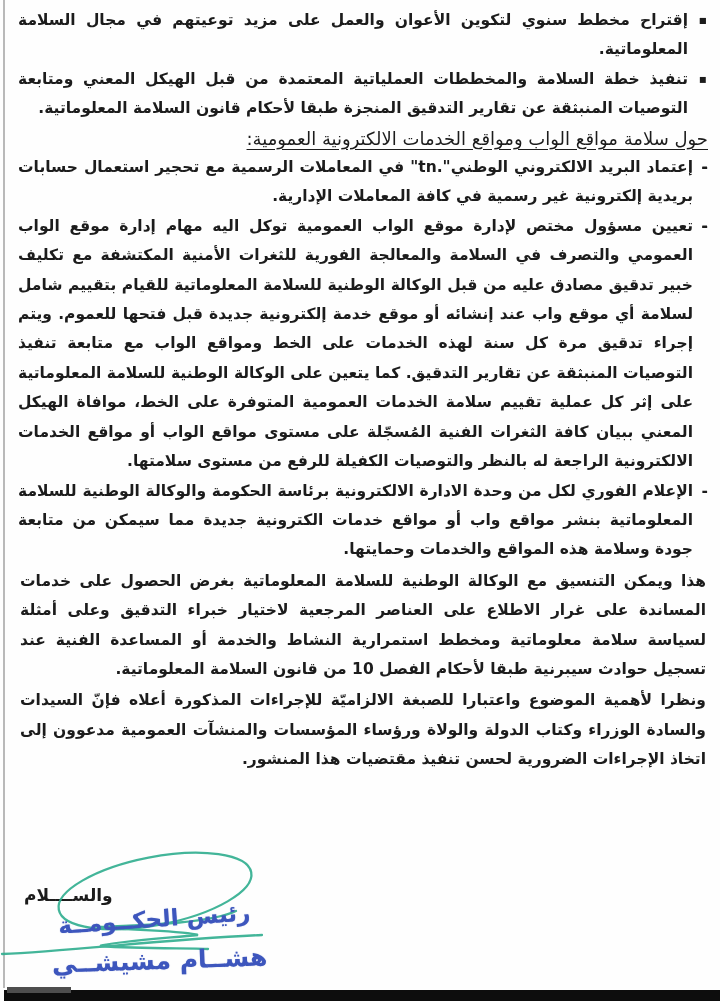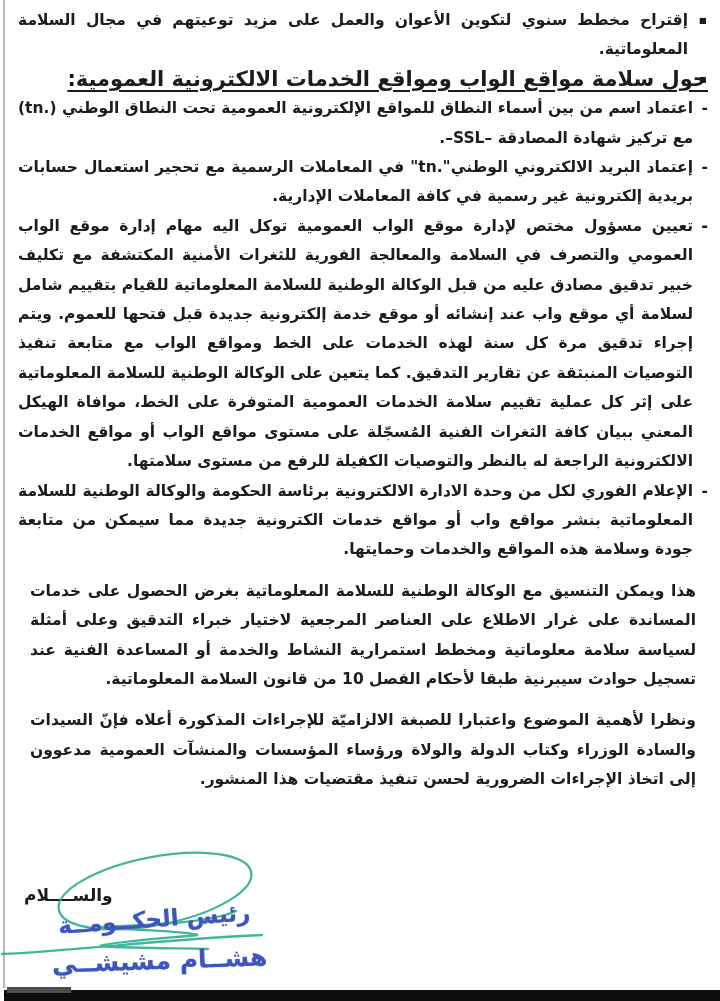--- a/index.html
+++ b/index.html
@@ -21,24 +21,24 @@
   .list { margin:0; padding:0; list-style:none; }
   .bullet-item { position:relative; padding-right:20px; }
   .bullet-item .marker {
     position:absolute; right:1px; top:0; font-size:12px; line-height:29.4px;
   }
   .dash-item { position:relative; padding-right:15px; }
   .dash-item .marker {
     position:absolute; right:0; top:0; line-height:29.4px;
   }
   .heading {
-    margin:0; font-size:21px; font-weight:bold;
+    margin:0; font-size:18px; font-weight:normal;
     text-decoration:underline; text-underline-offset:4px;
   }
-  .para { margin:12px; }
+  .para { margin:2px; }
   .closing {
     position:absolute; left:24px; top:885px;
     color:#1c1c1c; font-size:17px; font-weight:bold; direction:rtl;
   }
   .sig-title {
     position:absolute; left:58px; top:906px;
     color:#3d56bd; font-size:23px; font-weight:bold;
     transform:rotate(-4deg); direction:rtl; letter-spacing:0.5px;
     text-shadow:0 0 1px rgba(61,86,189,.55);
   }
@@ -68,29 +68,29 @@
     <ul class="list">
       <li class="bullet-item">
         <span class="marker">▪</span>
       </li>
       <li class="bullet-item">
         <span class="marker">▪</span>
         <span>إقتراح مخطط سنوي لتكوين الأعوان والعمل على مزيد توعيتهم في مجال السلامة المعلوماتية.</span>
       </li>
       <li class="bullet-item">
         <span class="marker">▪</span>
+        <span>تنفيذ خطة السلامة والمخططات العملياتية المعتمدة من قبل الهيكل المعني ومتابعة التوصيات المنبثقة عن تقارير التدقيق المنجزة طبقا لأحكام قانون السلامة المعلوماتية.</span>
       </li>
     </ul>
 
     <h2 class="heading">حول سلامة مواقع الواب ومواقع الخدمات الالكترونية العمومية:</h2>
 
     <ul class="list">
       <li class="dash-item">
         <span class="marker">-</span>
-        <span>اعتماد اسم من بين أسماء النطاق للمواقع الإلكترونية العمومية تحت النطاق الوطني ‎(tn.)‎ مع تركيز شهادة المصادقة ‎–SSL–‎.</span>
       </li>
       <li class="dash-item">
         <span class="marker">-</span>
         <span>إعتماد البريد الالكتروني الوطني‎"tn."‎ في المعاملات الرسمية مع تحجير استعمال حسابات بريدية إلكترونية غير رسمية في كافة المعاملات الإدارية.</span>
       </li>
       <li class="dash-item">
         <span class="marker">-</span>
       </li>
       <li class="dash-item">
         <span class="marker">-</span>

